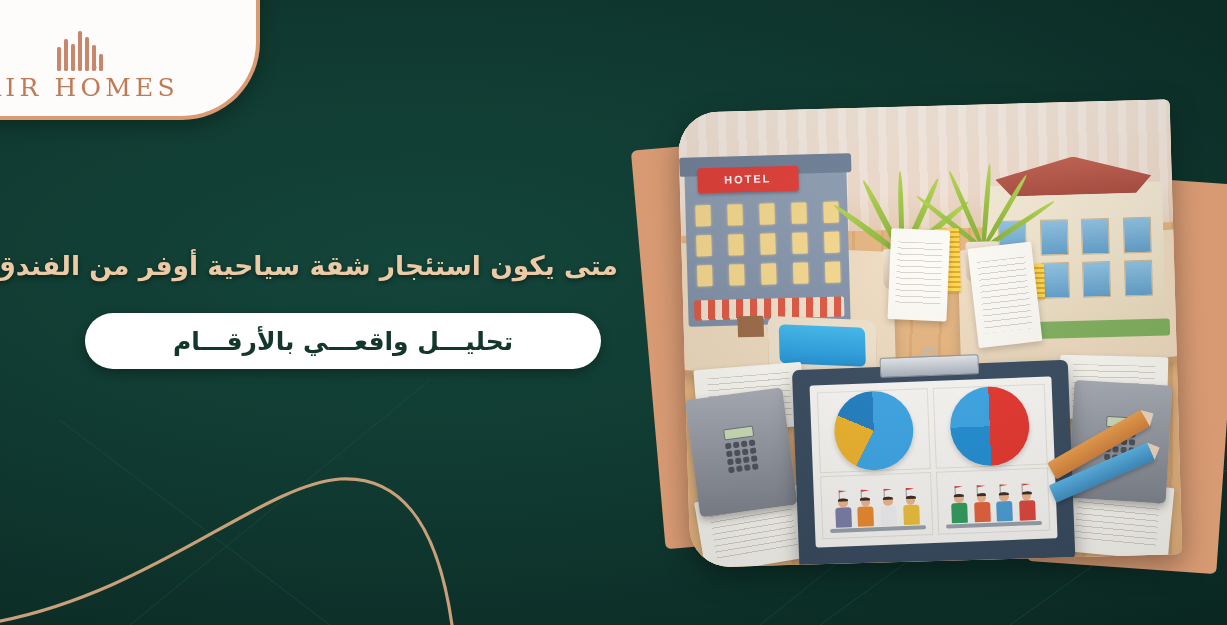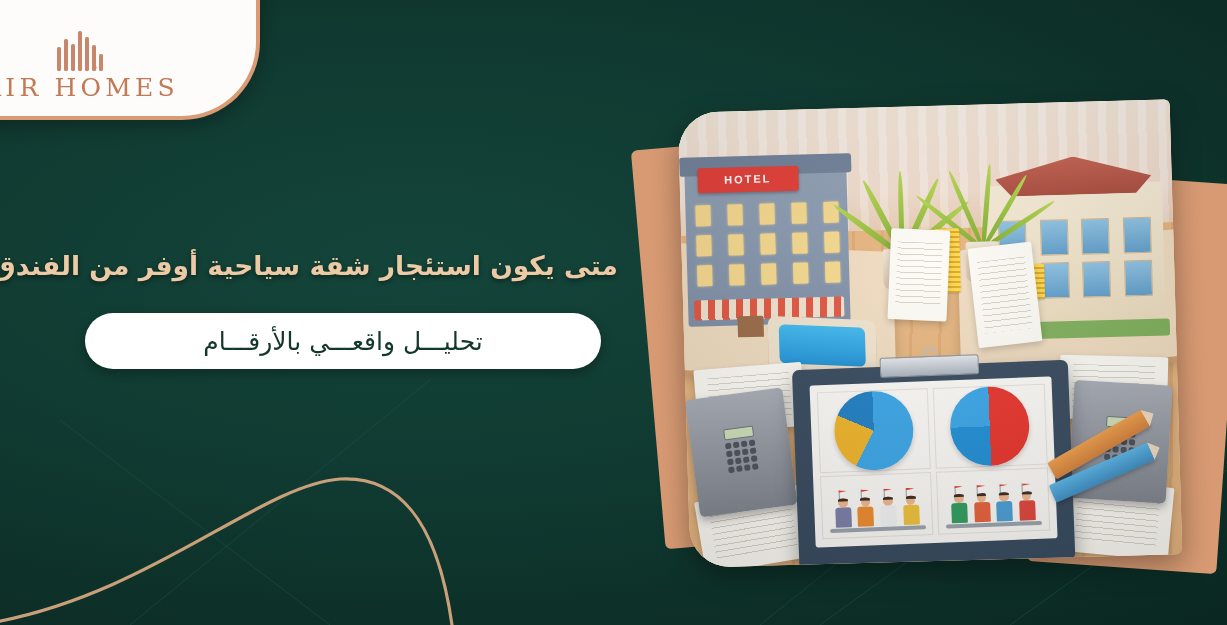--- a/index.html
+++ b/index.html
@@ -42,21 +42,21 @@
 
   
   .pill{
     position:absolute;left:85px;top:313px;width:516px;height:56px;
     background:#ffffff;border-radius:28px;
     display:flex;align-items:center;justify-content:center;
     box-shadow:0 4px 12px rgba(0,0,0,.30);
     direction:rtl;cursor:pointer;border:none;
   }
   .pill-label{
-    font-size:25px;font-weight:400;color:#14372d;letter-spacing:0px;white-space:nowrap;
+    font-size:25px;font-weight:700;color:#14372d;letter-spacing:0px;white-space:nowrap;
   }
 
   
   .arc{position:absolute;left:0;bottom:0;width:520px;height:180px;pointer-events:none;}
 
   
   .art-wrap{position:absolute;left:640px;top:88px;width:560px;height:470px;}
   .art-peach-l{
     position:absolute;left:8px;top:56px;width:140px;height:400px;
     background:#d79a73;transform:rotate(-5deg);border-radius:6px;

